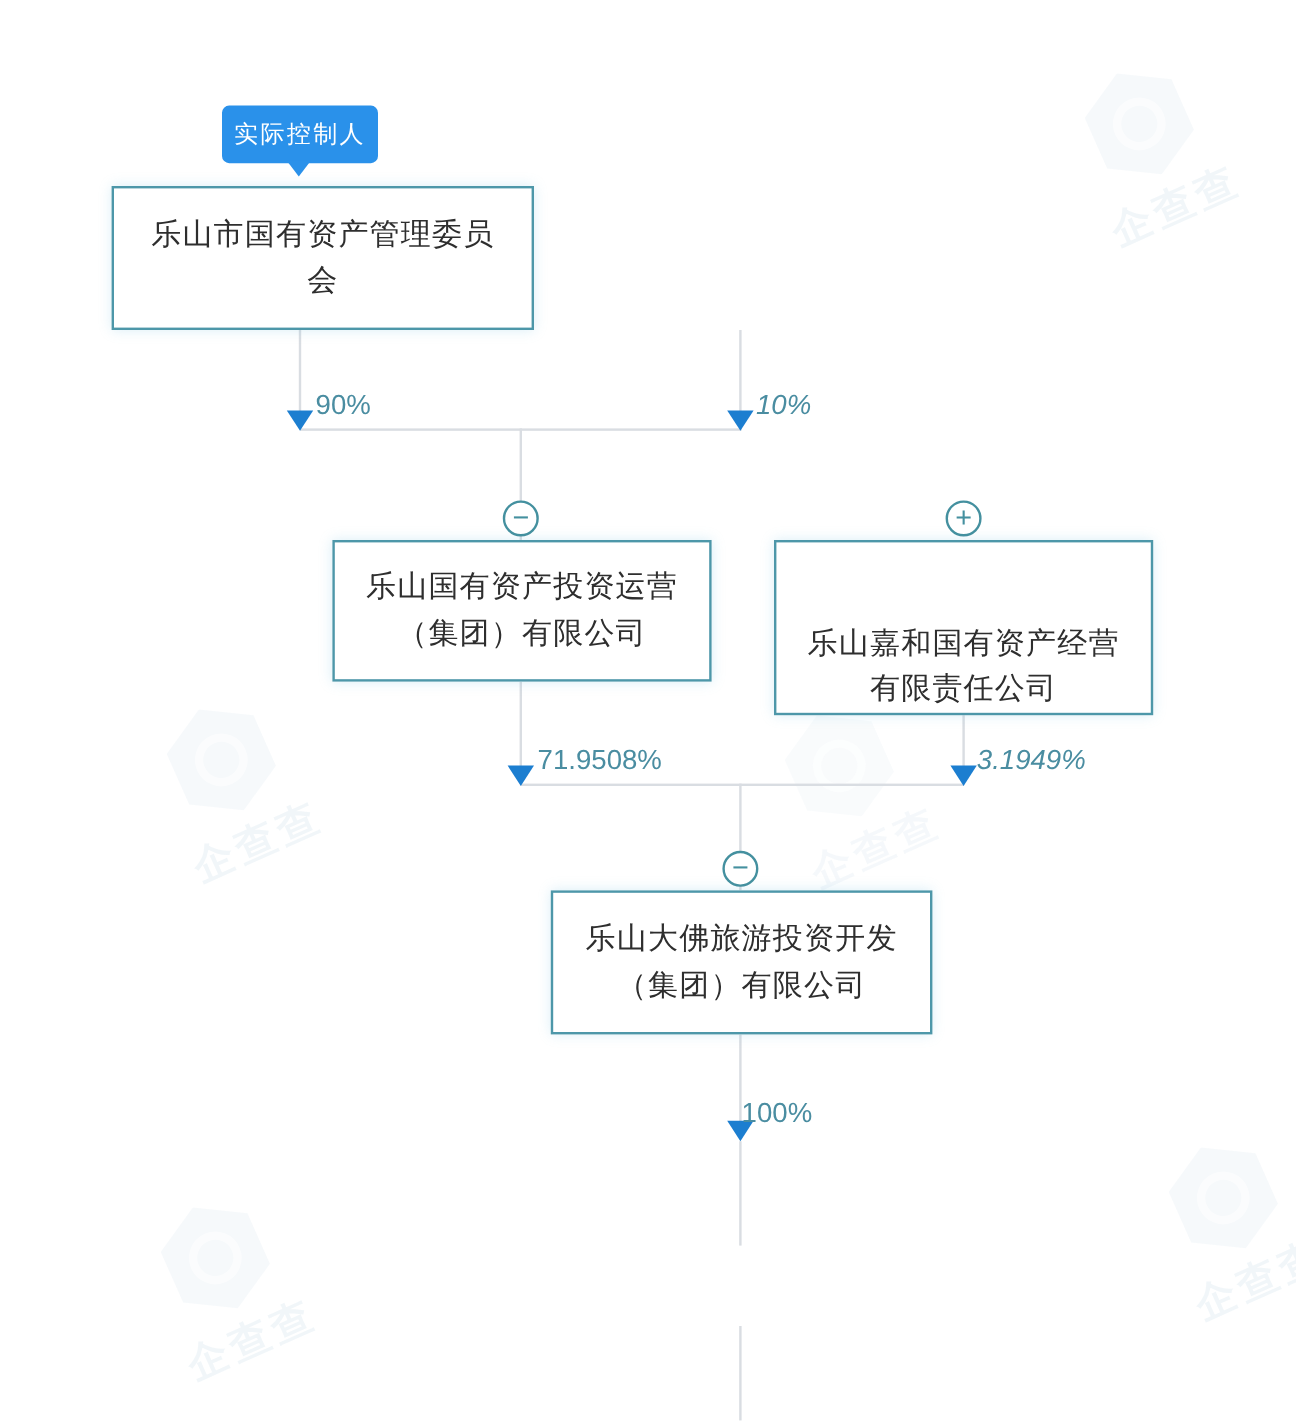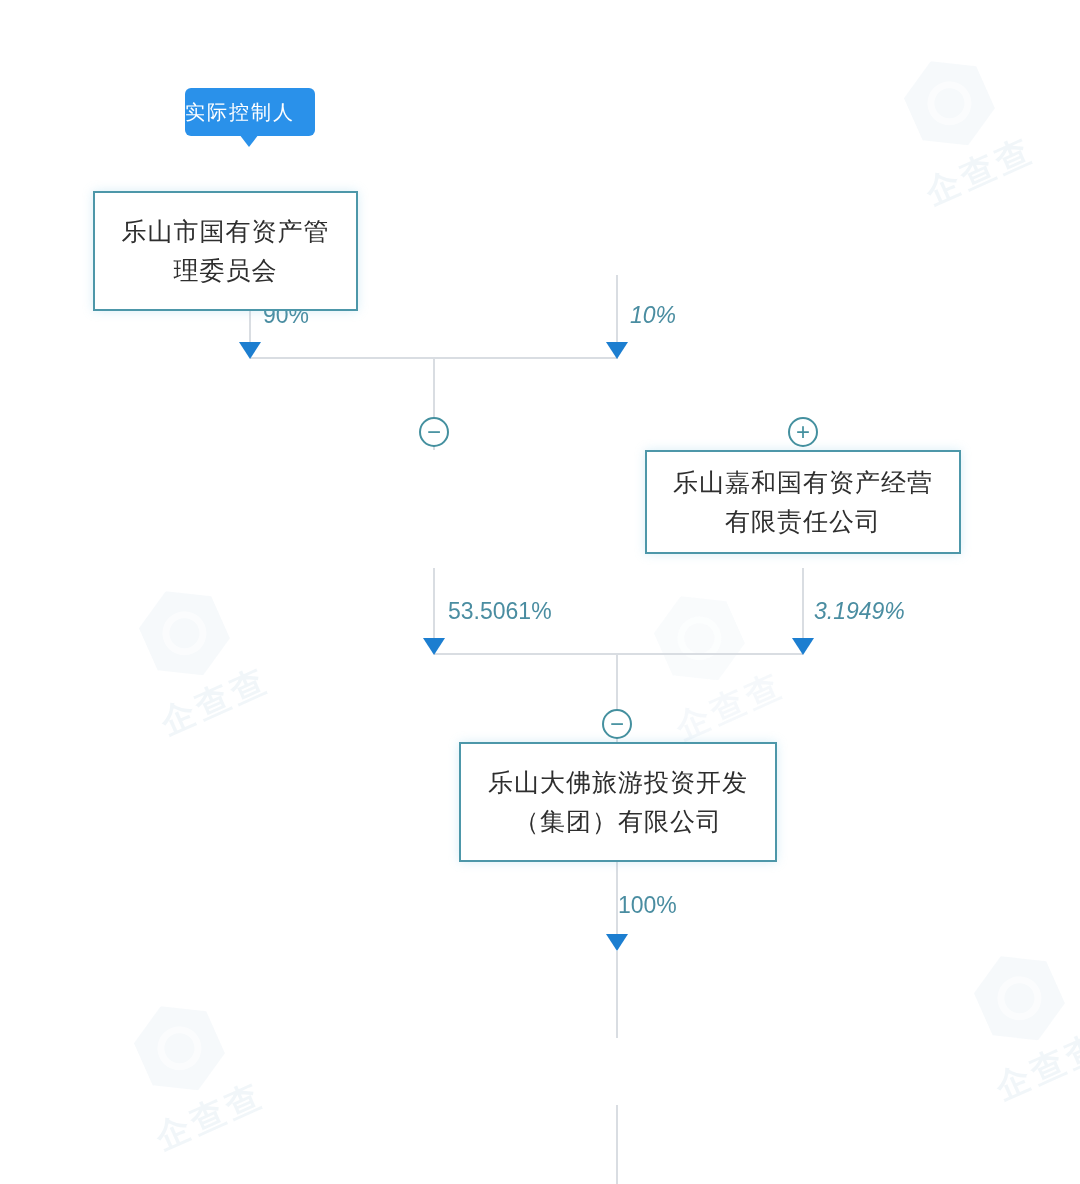--- a/index.html
+++ b/index.html
@@ -105,34 +105,35 @@
     padding: 0;
   }
 
   
   .pct {
     position: absolute;
     color: #4a8da1;
     font-size: 23px;
     z-index: 2;
     white-space: nowrap;
+    margin-top: 22px;
   }
 
   
   .badge {
     position: absolute;
     left: 185px; top: 88px;
     width: 130px; height: 48px;
     background: #2a91ea;
     border-radius: 6px;
     color: #ffffff;
     font-size: 20px;
     letter-spacing: 2px;
     line-height: 48px;
-    text-align: left;
+    text-align: center;
     z-index: 4;
   }
   .badge-tail {
     position: absolute;
     left: 239px; top: 134px;
     width: 0; height: 0;
     border-left: 10px solid transparent;
     border-right: 10px solid transparent;
     border-top: 13px solid #2a91ea;
     z-index: 4;
@@ -189,44 +190,47 @@
   <div class="line vline" style="left:616px; top:1105px; height:79px;"></div>
 
   <div class="arrow-down" style="left:239px; top:342px;"></div>
   <div class="arrow-down" style="left:606px; top:342px;"></div>
   <div class="arrow-down" style="left:423px; top:638px;"></div>
   <div class="arrow-down" style="left:792px; top:638px;"></div>
   <div class="arrow-down" style="left:606px; top:934px;"></div>
 
   <div class="pct" style="left:263px; top:302px;">90%</div>
   <div class="pct" style="left:630px; top:302px;font-style:italic;">10%</div>
-  <div class="pct" style="left:448px; top:598px;">53.5061%</div>
+  <div class="pct" style="left:448px; top:598px;">71.9508%</div>
   <div class="pct" style="left:814px; top:598px;font-style:italic;">3.1949%</div>
   <div class="pct" style="left:618px; top:892px;">100%</div>
 
   <div class="badge">实际控制人</div>
   <div class="badge-tail"></div>
 
   <div class="expander" style="left:419px; top:417px;">
     <span>−</span>
   </div>
   <div class="expander" style="left:788px; top:417px;">
     <span>+</span>
   </div>
   <div class="expander" style="left:602px; top:709px;">
     <span>−</span>
   </div>
 
-  <div class="node" style="left:93px; top:155px; width:265px; height:120px;margin-top:36px;">
+  <div class="node" style="left:93px; top:155px; width:352px; height:120px;">
     <span>乐山市国有资产管理委员会</span>
   </div>
 
 
-
-  <div class="node" style="left:645px; top:450px; width:316px; height:104px;">
+  <div class="node" style="left:277px; top:450px; width:316px; height:118px;">
+    <span>乐山国有资产投资运营（集团）有限公司</span>
+  </div>
+
+  <div class="node" style="left:645px; top:450px; width:316px; height:146px;align-items:flex-end;">
     <span>乐山嘉和国有资产经营有限责任公司</span>
   </div>
 
   <div class="node" style="left:459px; top:742px; width:318px; height:120px;">
     <span>乐山大佛旅游投资开发（集团）有限公司</span>
   </div>
 
 
 </div>
 

